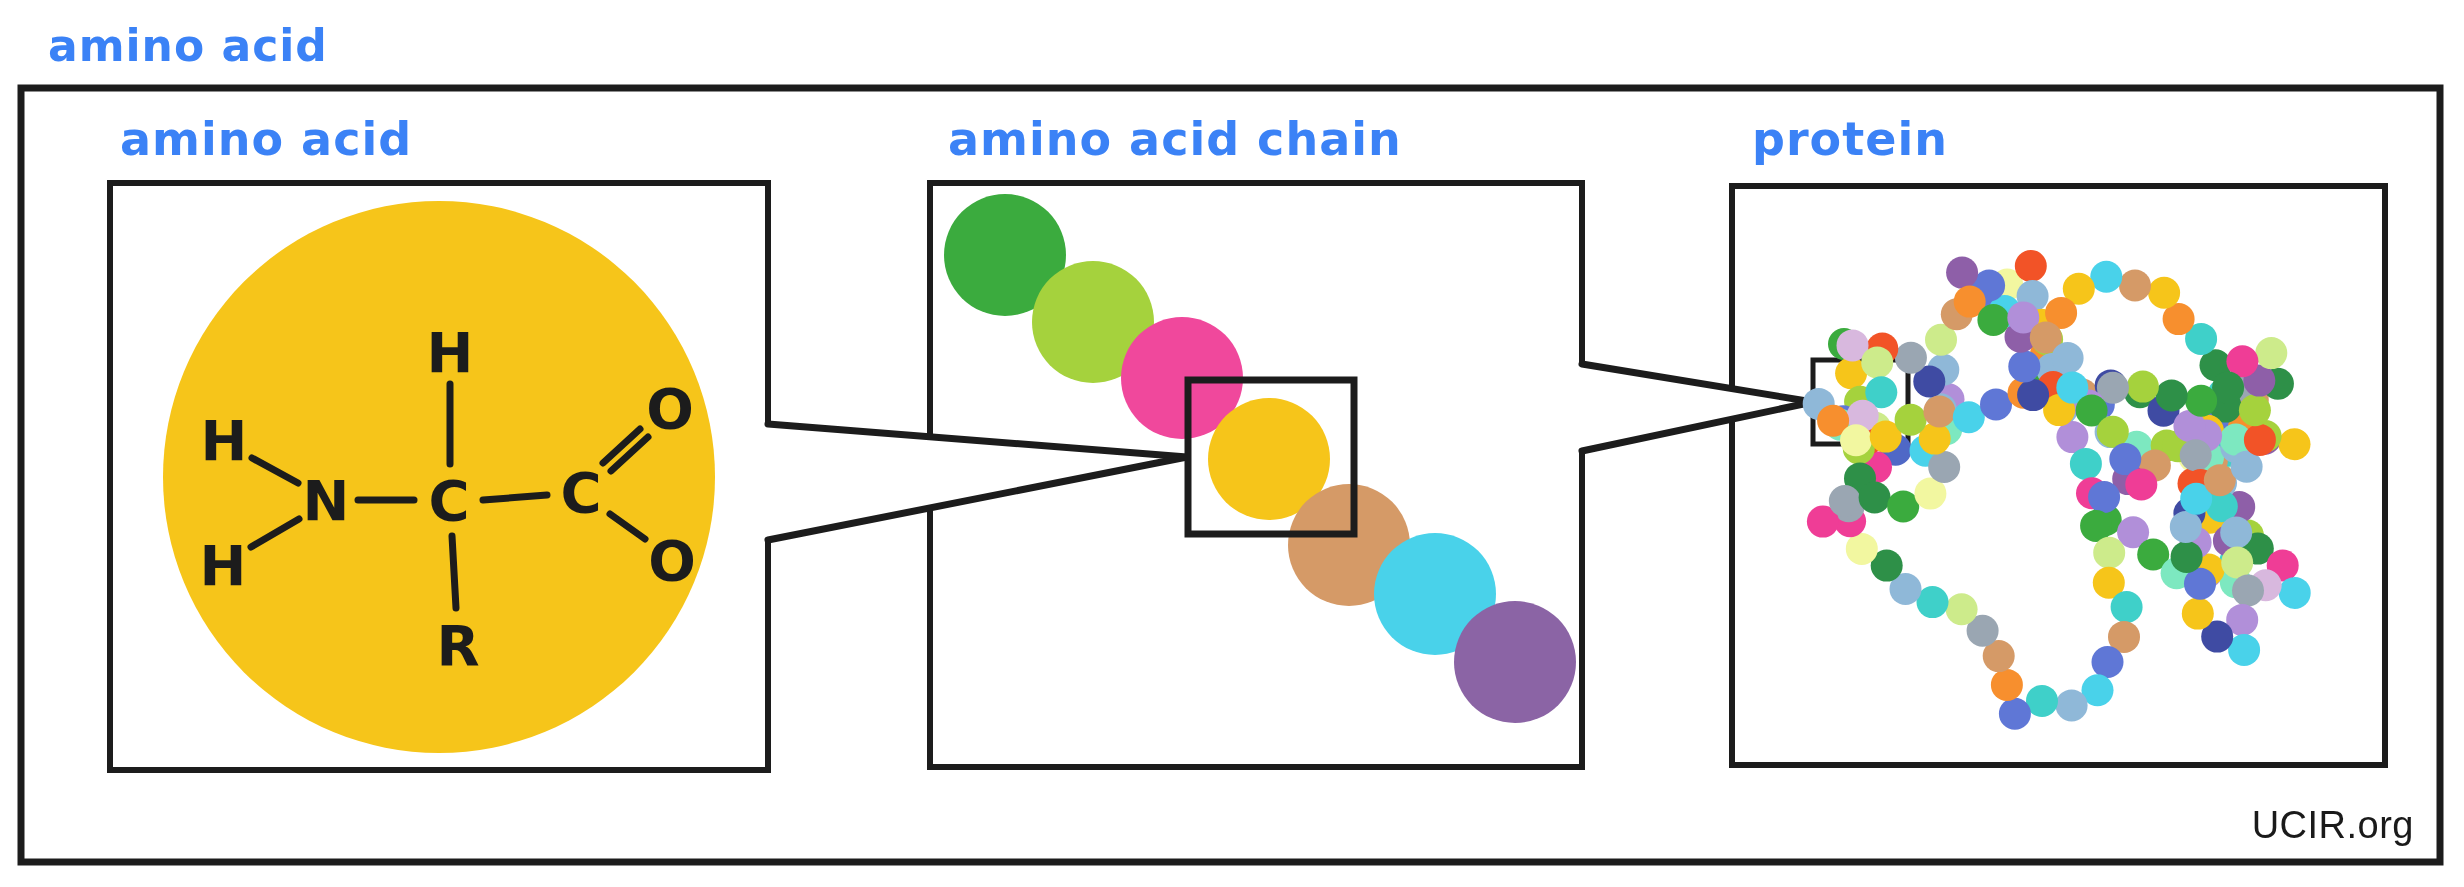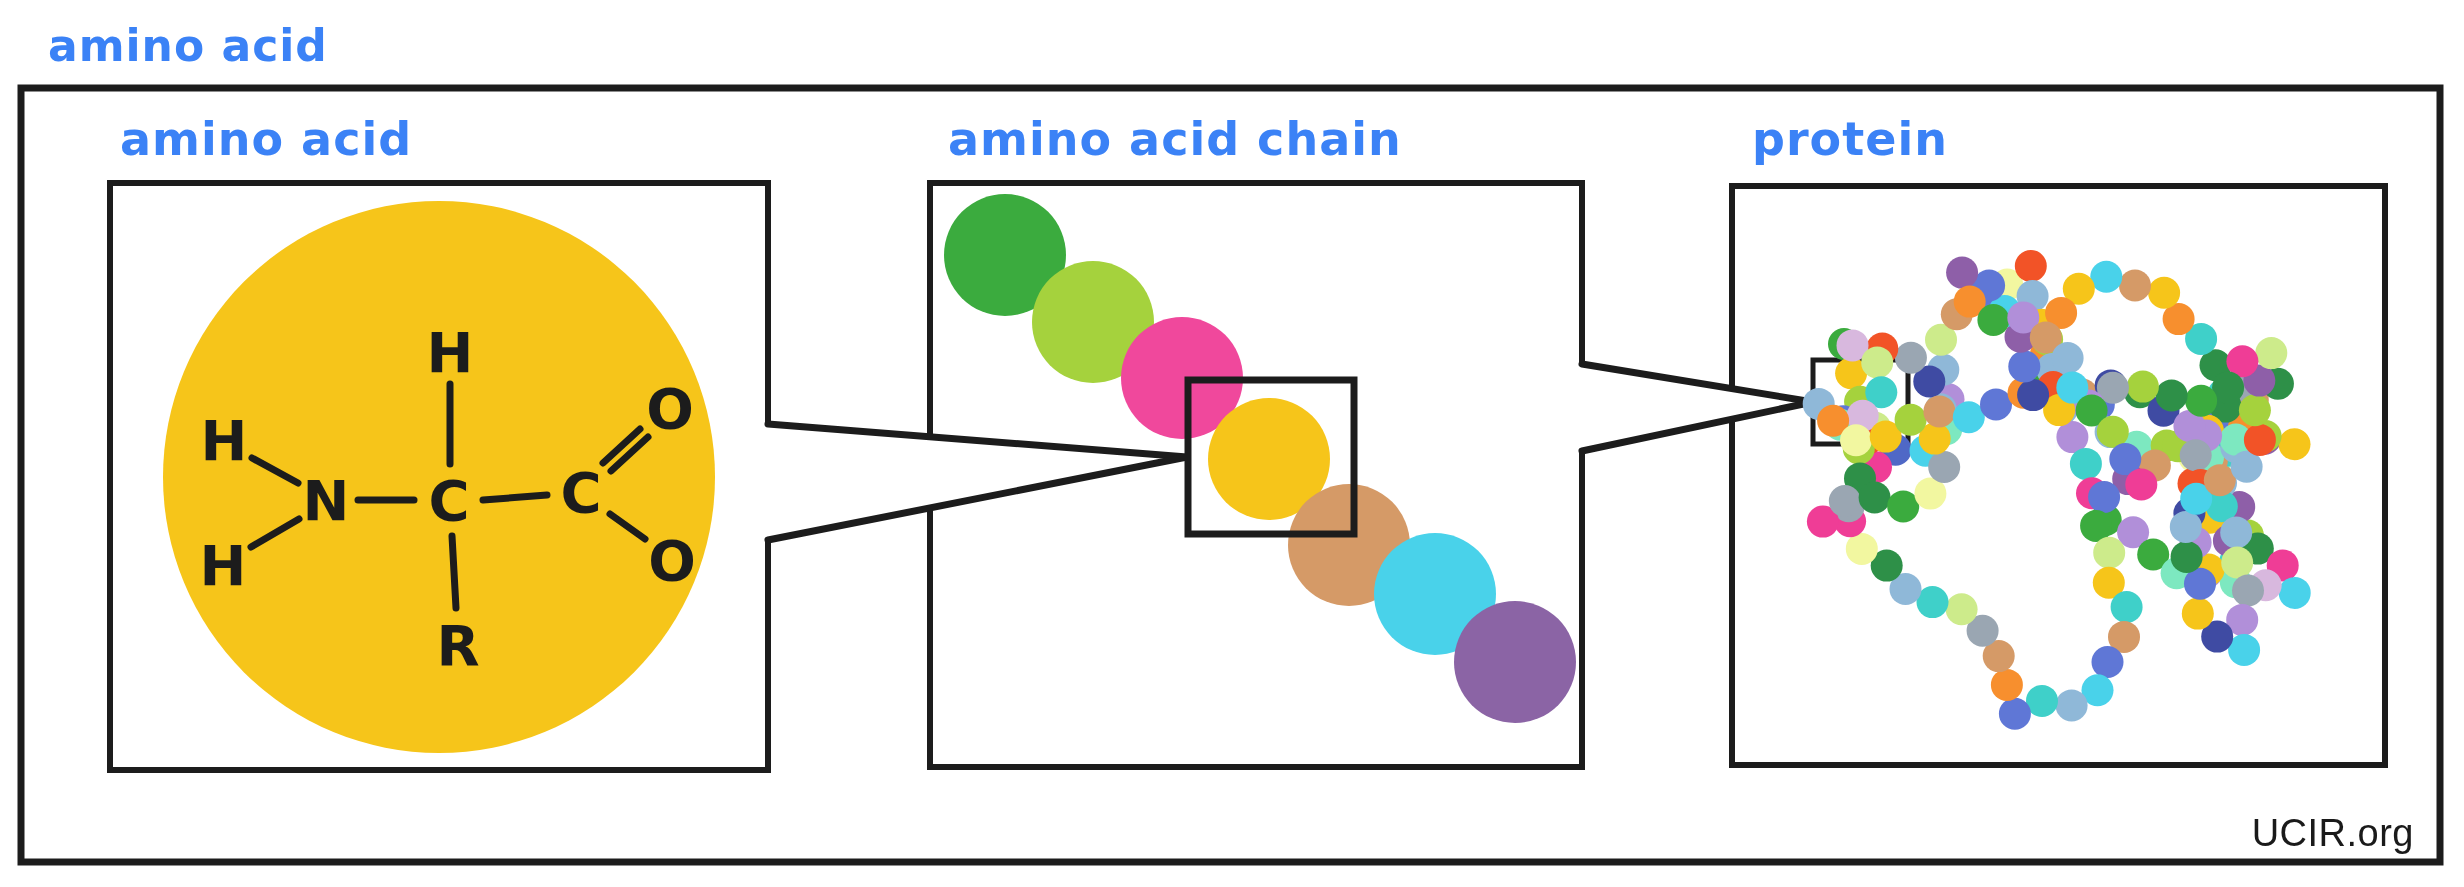--- a/index.html
+++ b/index.html
@@ -13,21 +13,21 @@
     letter-spacing:1px;line-height:1;white-space:nowrap;
     font-family:"DejaVu Sans",sans-serif;
   }
   .title-label{left:48px;top:24px;font-size:44px;}
   .panel-label-left{left:120px;top:116px;font-size:46px;}
   .panel-label-middle{left:948px;top:116px;font-size:46px;}
   .panel-label-right{left:1752px;top:116px;font-size:46px;}
   .watermark{
     position:absolute;right:50px;top:806px;font-size:38px;
     font-family:"Liberation Sans",sans-serif;font-weight:400;color:#1a1a1a;
-    line-height:1;letter-spacing:0.5px;margin-top:8px;
+    line-height:1;letter-spacing:0.5px;
   }
 </style>
 </head>
 <body>
 
 <div class="stage">
   <svg id="diagram" width="2464" height="887" viewBox="0 0 2464 887">
       <rect x="21" y="88" width="2419" height="774" fill="none" stroke="#1c1c1c" stroke-width="7"></rect>
       <path d="M768 424 L768 183 L110 183 L110 770 L768 770 L768 540" fill="none" stroke="#1c1c1c" stroke-width="6"></path>
       <path d="M930 437 L930 183 L1582 183 L1582 364 M1582 451 L1582 767 L930 767 L930 508" fill="none" stroke="#1c1c1c" stroke-width="6"></path>

